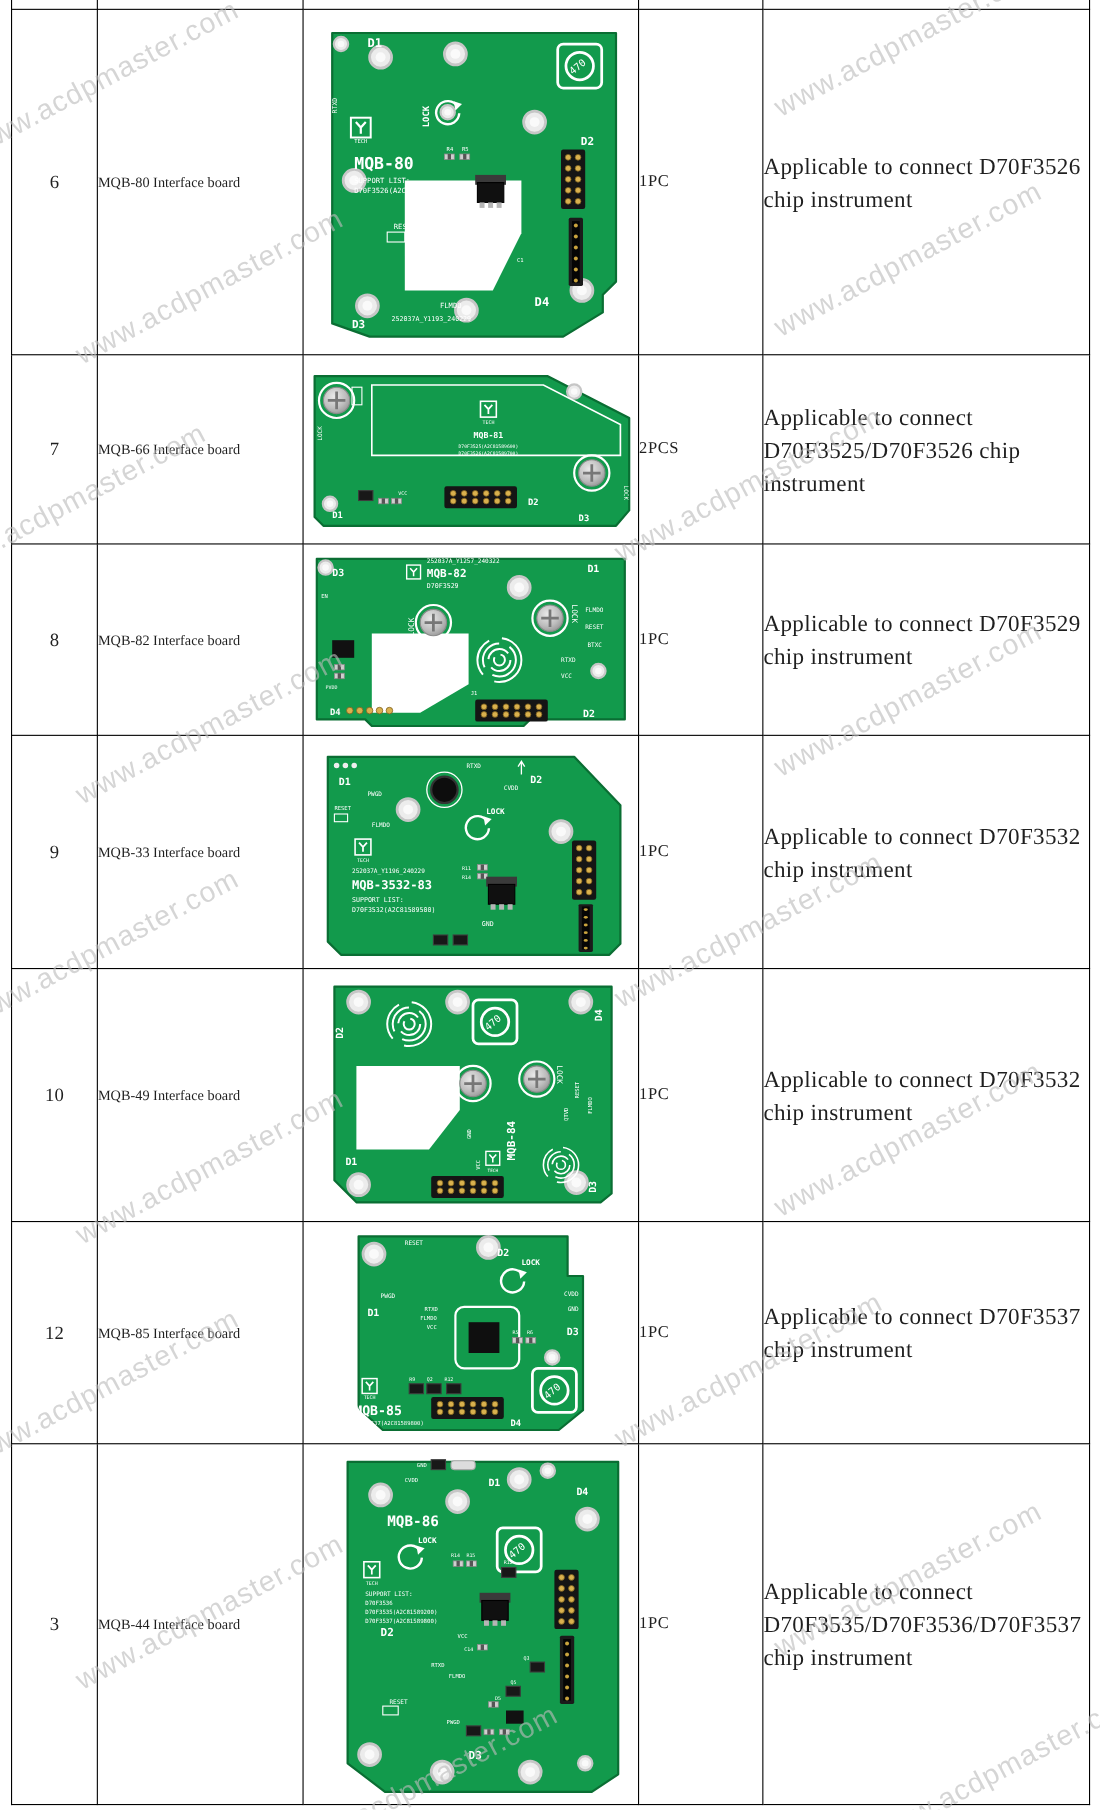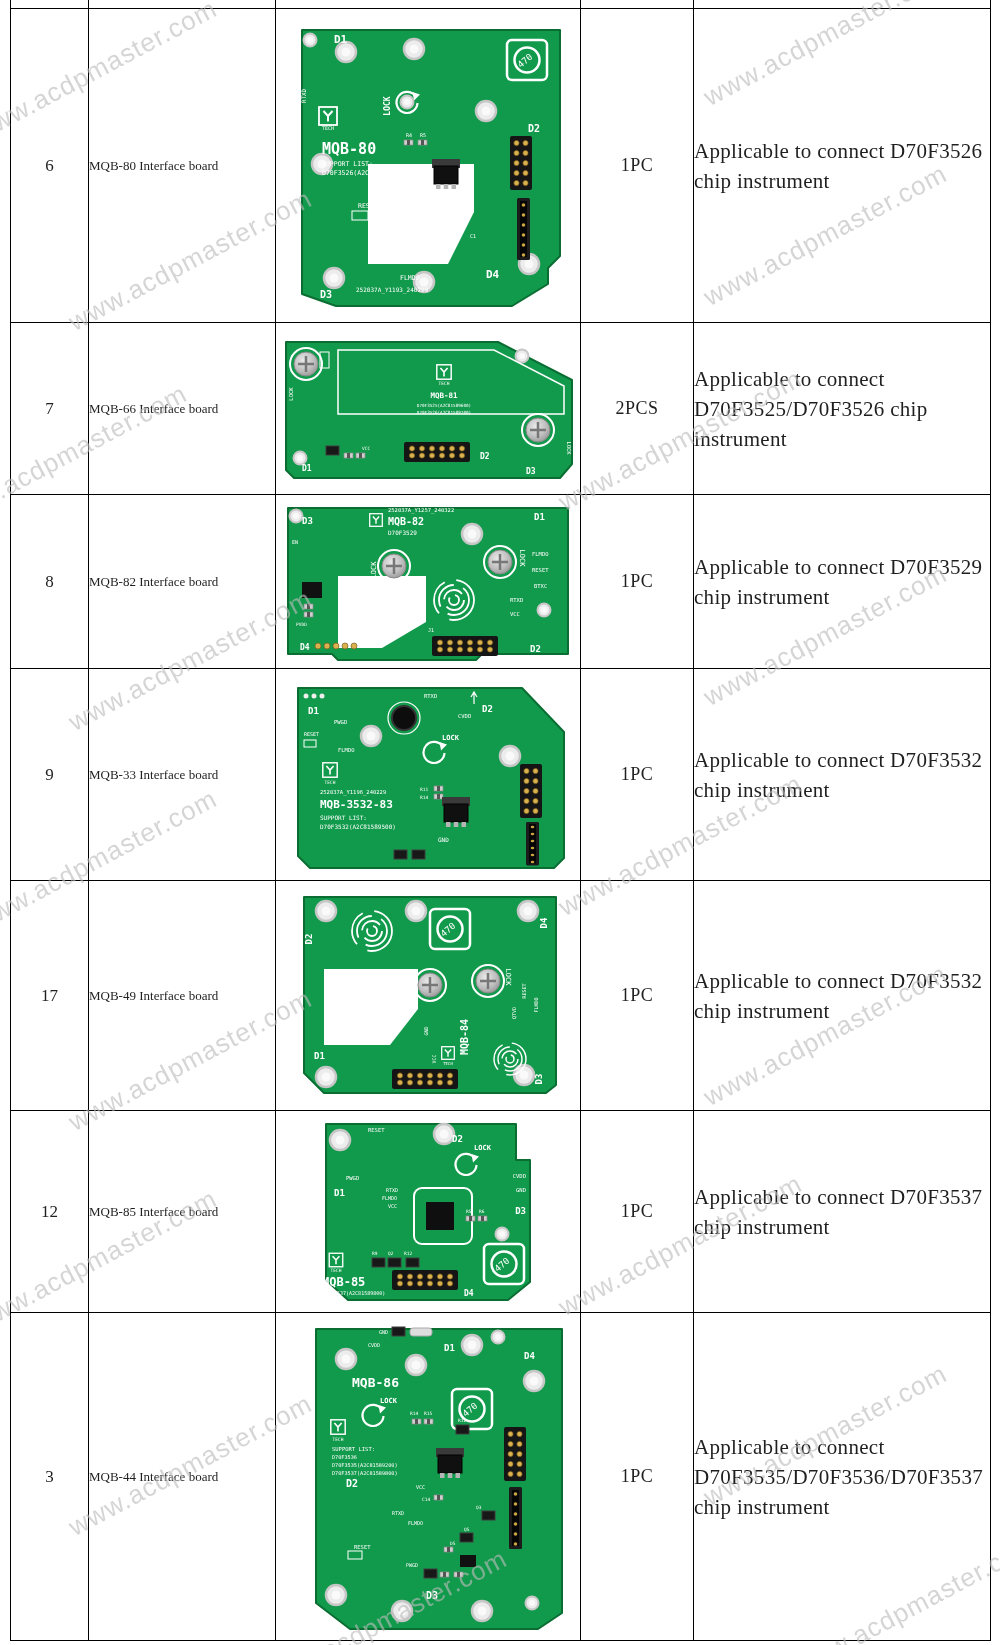--- a/index.html
+++ b/index.html
@@ -8,21 +8,21 @@
        font-family:"Liberation Serif",serif;color:#1f1f1f}
   .tblwrap{position:absolute;left:10px;top:-4px;z-index:1}
   table.products{border-collapse:collapse;table-layout:fixed;width:980px}
   table.products td{border:1px solid #000;padding:0;vertical-align:middle;overflow:hidden}
   tr.r-stub{height:12px}
   tr.r6{height:314px} tr.r7{height:172px} tr.r8{height:174px} tr.r9{height:212px}
   tr.r10{height:230px} tr.r11{height:202px} tr.r12{height:328px}
   td.c-num{text-align:center;font-size:17px}
   td.c-name{font-size:13px;padding:0 10px 0 12px;line-height:29px}
   td.c-img{text-align:center}
-  td.c-qty{text-align:center;font-size:18px;letter-spacing:.5px}
+  td.c-qty{text-align:left;font-size:15px;letter-spacing:.5px}
   td.c-desc{font-size:21px;padding:0 24px 0 13px;line-height:30px;letter-spacing:.3px}
   svg.pcb{display:inline-block;vertical-align:middle}
   svg.pcb text{fill:#fff;font-family:"DejaVu Sans Mono",monospace}
   .wm{position:absolute;z-index:5;font-family:"Liberation Sans",sans-serif;font-size:26px;
       letter-spacing:1px;color:#bcbcbc;opacity:.62;transform:rotate(-28deg);
       white-space:nowrap;pointer-events:none}
 </style>
 </head>
 <body>
 
@@ -347,21 +347,21 @@
         <text x="144" y="127" font-size="4.5">R14</text>
         <text x="162" y="170" font-size="6">GND</text>
       </g>
     </svg>
   </td>
   <td class="c-qty"><span>1PC</span></td>
   <td class="c-desc"><span>Applicable to connect D70F3532 chip instrument</span></td>
 </tr>
 
 <tr class="r10">
-  <td class="c-num"><span>17</span></td>
+  <td class="c-num"><span>10</span></td>
   <td class="c-name"><span>MQB-49 Interface board</span></td>
   <td class="c-img">
     <svg class="pcb" width="305" height="222" viewBox="0 0 305 222">
       <polygon points="28,12 280,12 280,200 270,208 48,208 28,188" fill="#129a4c" stroke="#0a6e33" stroke-width="2" stroke-linejoin="round"></polygon>
       <path d="M48,84 H142 V124 L114,160 H48 Z" fill="#ffffff"></path>
       <g>
         <use href="#standoff" x="50" y="26"></use>
                 <use href="#standoff" x="140" y="26"></use>
                 <use href="#standoff" x="252" y="26"></use>
                 <use href="#standoff" x="50" y="192"></use>

